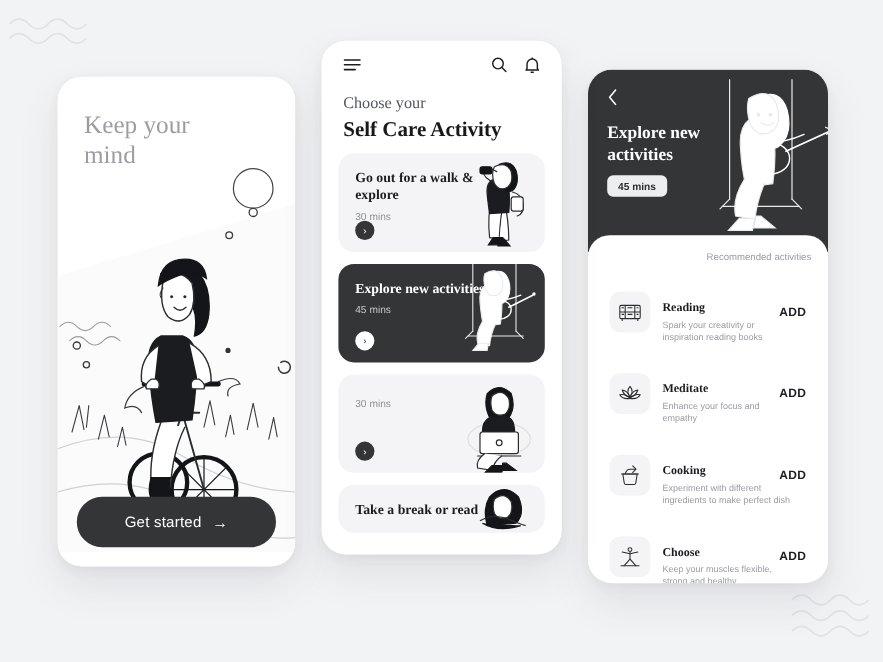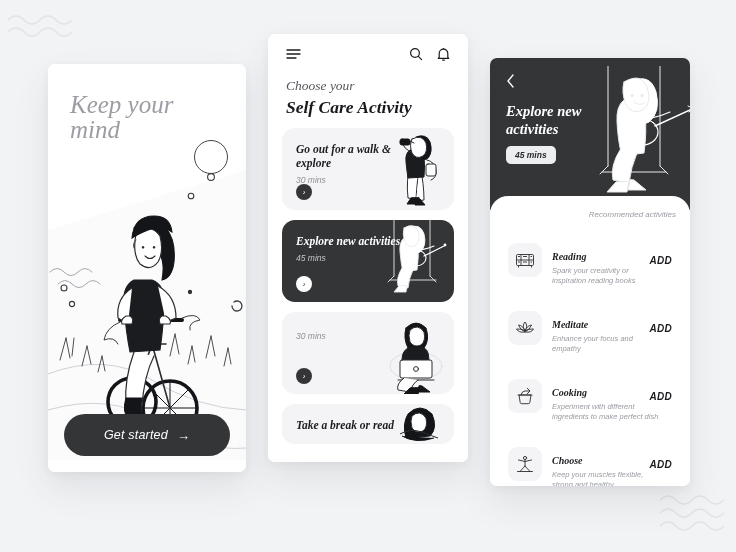--- a/index.html
+++ b/index.html
@@ -13,35 +13,34 @@
 
   
   .waves { position: absolute; opacity: .9; }
   .waves.tl { left: 6px; top: 8px; }
   .waves.br { right: 6px; bottom: 12px; }
 
   
   .phone {
     position: absolute;
     background: #ffffff;
-    border-radius: 7px;
+    border-radius: 20px;
     box-shadow: 0 16px 34px rgba(60,64,75,.10), 0 3px 9px rgba(60,64,75,.06);
     overflow: hidden;
-    font-style: italic;
   }
   #phone-left   { left: 48px;  top: 64px;  width: 198px; height: 408px; }
   #phone-middle { left: 268px; top: 34px;  width: 200px; height: 428px; z-index: 3; }
   #phone-right  { left: 490px; top: 58px;  width: 200px; height: 428px; }
 
   
   .p1-wrap { position: relative; width: 100%; height: 100%; background: #fff; }
   .p1-head { padding: 28px 22px 0 22px; position: relative; z-index: 4; }
   .p1-l1, .p1-l2 {
     font-family: "Liberation Serif", serif;
-    font-size: 25px; line-height: 25px; color: #9b9da3; font-weight: 400;
+    font-size: 21px; line-height: 25px; color: #9b9da3; font-weight: 400;
   }
   .p1-l3 {
     font-family: "Liberation Serif", serif;
     font-size: 23px; line-height: 30px; color: #1c1d20; font-weight: 700;
     margin-top: 2px;
   }
   .p1-circle {
     position: absolute; right: 18px; top: 76px;
     width: 34px; height: 34px; border: 1.4px solid #43454a; border-radius: 50%;
   }

